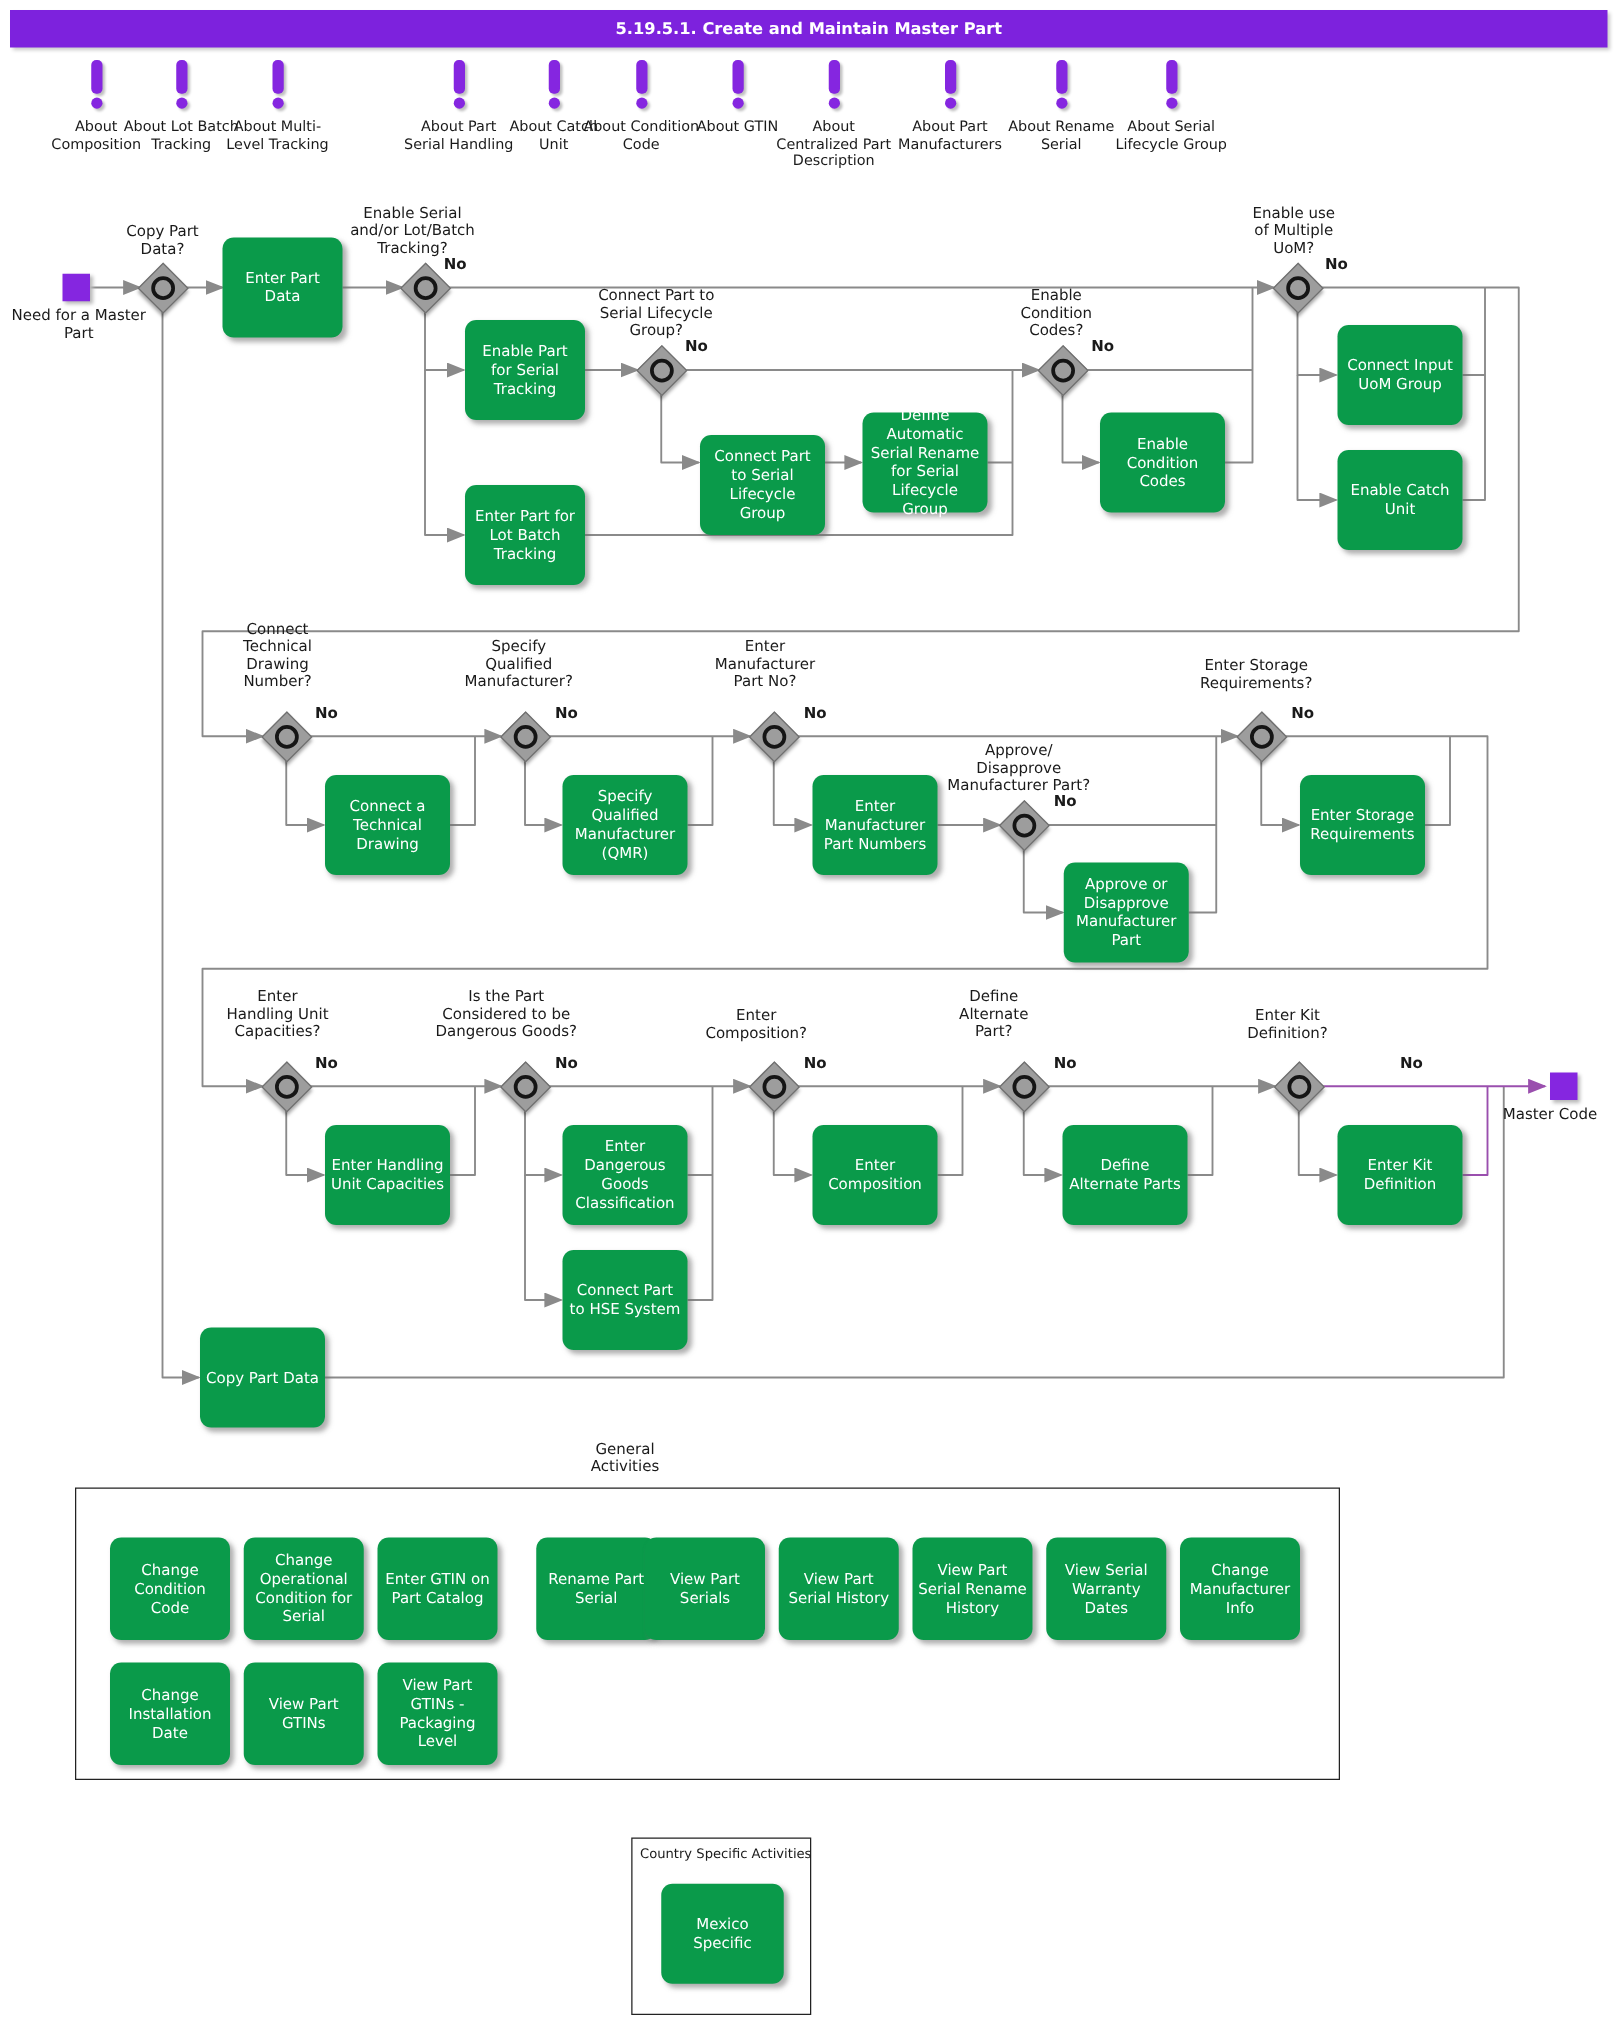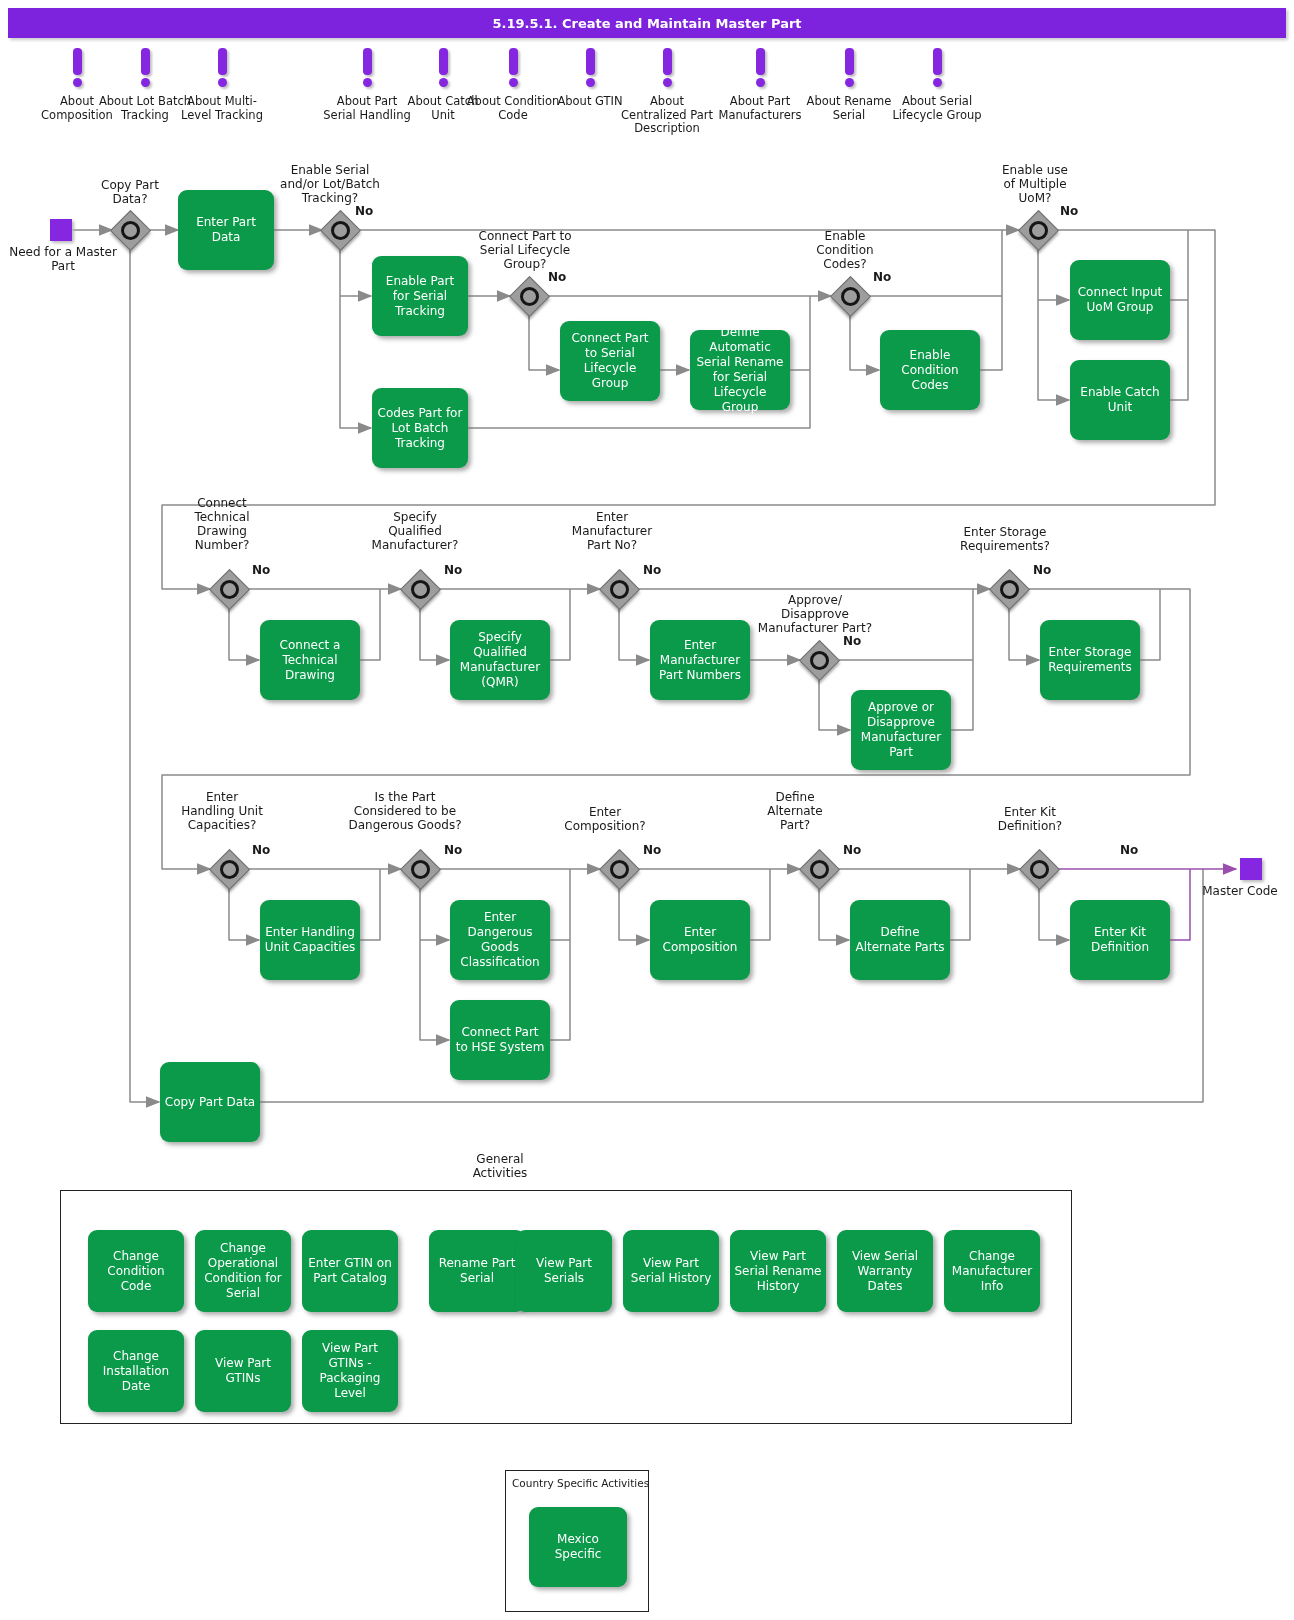--- a/index.html
+++ b/index.html
@@ -207,22 +207,22 @@
   <div class="nolabel" style="left:843px;top:634px">No</div>
   <div class="nolabel" style="left:1033px;top:563px">No</div>
   <div class="nolabel" style="left:252px;top:843px">No</div>
   <div class="nolabel" style="left:444px;top:843px">No</div>
   <div class="nolabel" style="left:643px;top:843px">No</div>
   <div class="nolabel" style="left:843px;top:843px">No</div>
   <div class="nolabel" style="left:1120px;top:843px">No</div>
 
   <div class="act" style="left:178px;top:190px;width:96px;height:80px">Enter Part Data</div>
   <div class="act" style="left:372px;top:256px;width:96px;height:80px">Enable Part for Serial Tracking</div>
-  <div class="act" style="left:372px;top:388px;width:96px;height:80px">Codes Part for Lot Batch Tracking</div>
-  <div class="act" style="left:560px;top:321px;width:100px;height:80px">Connect Part to Serial Lifecycle Group</div>
+  <div class="act" style="left:372px;top:388px;width:96px;height:80px">Enter Part for Lot Batch Tracking</div>
+  <div class="act" style="left:560px;top:348px;width:100px;height:80px">Connect Part to Serial Lifecycle Group</div>
   <div class="act" style="left:690px;top:330px;width:100px;height:80px">Define Automatic Serial Rename for Serial Lifecycle Group</div>
   <div class="act" style="left:880px;top:330px;width:100px;height:80px">Enable Condition Codes</div>
   <div class="act" style="left:1070px;top:260px;width:100px;height:80px">Connect Input UoM Group</div>
   <div class="act" style="left:1070px;top:360px;width:100px;height:80px">Enable Catch Unit</div>
   <div class="act" style="left:260px;top:620px;width:100px;height:80px">Connect a Technical Drawing</div>
   <div class="act" style="left:450px;top:620px;width:100px;height:80px">Specify Qualified Manufacturer (QMR)</div>
   <div class="act" style="left:650px;top:620px;width:100px;height:80px">Enter Manufacturer Part Numbers</div>
   <div class="act" style="left:851px;top:690px;width:100px;height:80px">Approve or Disapprove Manufacturer Part</div>
   <div class="act" style="left:1040px;top:620px;width:100px;height:80px">Enter Storage Requirements</div>
   <div class="act" style="left:260px;top:900px;width:100px;height:80px">Enter Handling Unit Capacities</div>

